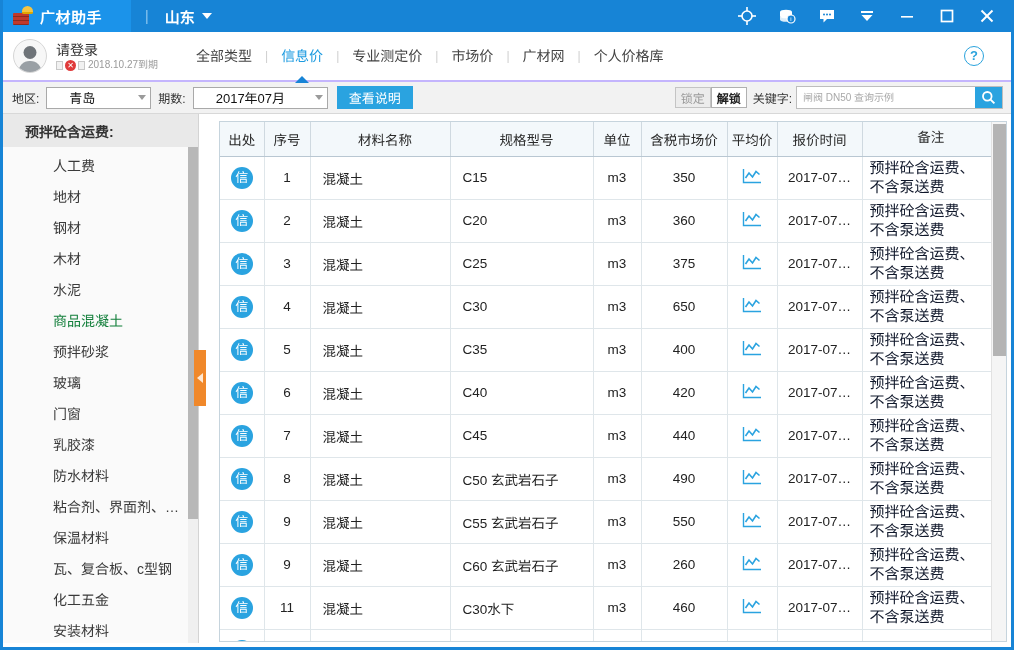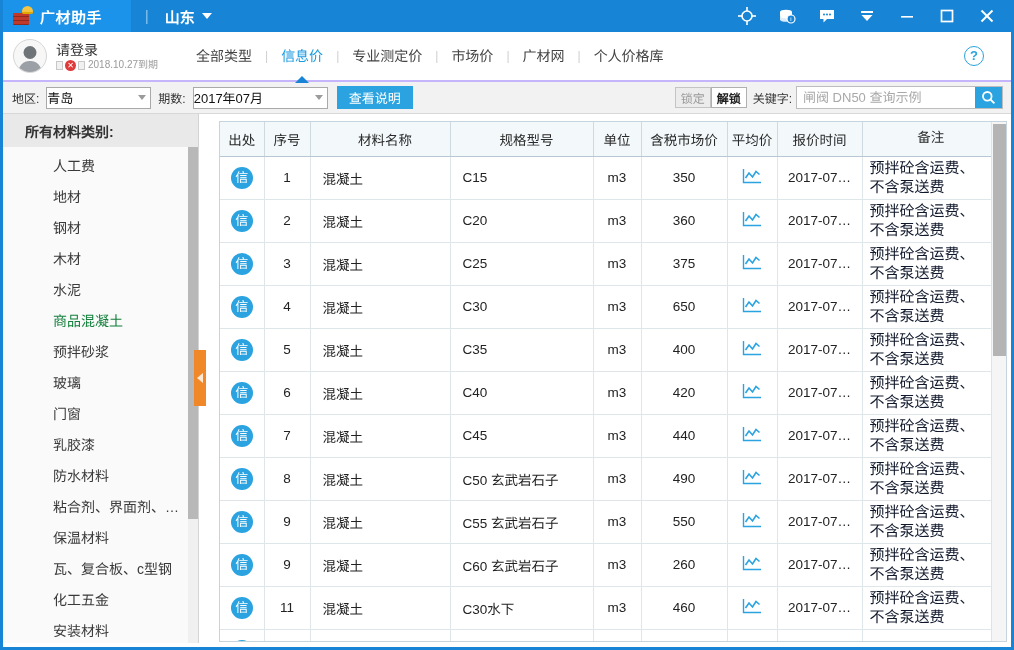--- a/index.html
+++ b/index.html
@@ -216,21 +216,21 @@
     font-size: 12px;
     color: #333333;
   }
   .tb-label { color: #333333; font-size: 12px; white-space: nowrap; }
   .sel-box {
     height: 22px;
     background: #ffffff;
     border: 1px solid #a9a9a9;
     display: flex; align-items: center;
     justify-content: space-between;
-    padding: 0 4px 0 0;
+    padding: 0 4px 0 22px;
     cursor: pointer;
     font-size: 13px;
     color: #111111;
   }
   .sel-box.region { width: 105px; }
   .sel-box.period { width: 135px; }
   .sel-arrow {
     width: 0; height: 0;
     border-left: 4px solid transparent;
     border-right: 4px solid transparent;
@@ -274,21 +274,21 @@
   .search-wrap {
     display: flex; align-items: center;
     height: 23px;
     border: 1px solid #bdbdbd;
     background: #ffffff;
   }
   .search-input {
     width: 178px; height: 21px;
     border: none; outline: none;
     padding: 0 6px;
-    font-size: 13px;
+    font-size: 10px;
     color: #222222;
     font-family: inherit;
     background: transparent;
   }
   .search-input::placeholder { color: #a8a8a8; }
   .search-btn {
     width: 27px; height: 21px;
     background: #2aa3e0;
     border: none;
     display: flex; align-items: center; justify-content: center;
@@ -591,21 +591,21 @@
             <line x1="9.6" y1="9.6" x2="13.4" y2="13.4" stroke="#ffffff" stroke-width="1.9"></line>
           </svg>
         </span>
       </span>
     </div>
   </div>
 
   <div class="body">
 
     <aside class="sidebar">
-      <div class="cat-title">所有材料类别:</div>
+      <div class="cat-title">预拌砼含运费:</div>
       <div class="cat-list">
         <div class="cat-item">人工费</div>
         <div class="cat-item">地材</div>
         <div class="cat-item">钢材</div>
         <div class="cat-item">木材</div>
         <div class="cat-item">水泥</div>
         <div class="cat-item active">商品混凝土</div>
         <div class="cat-item">预拌砂浆</div>
         <div class="cat-item">玻璃</div>
         <div class="cat-item">门窗</div>

